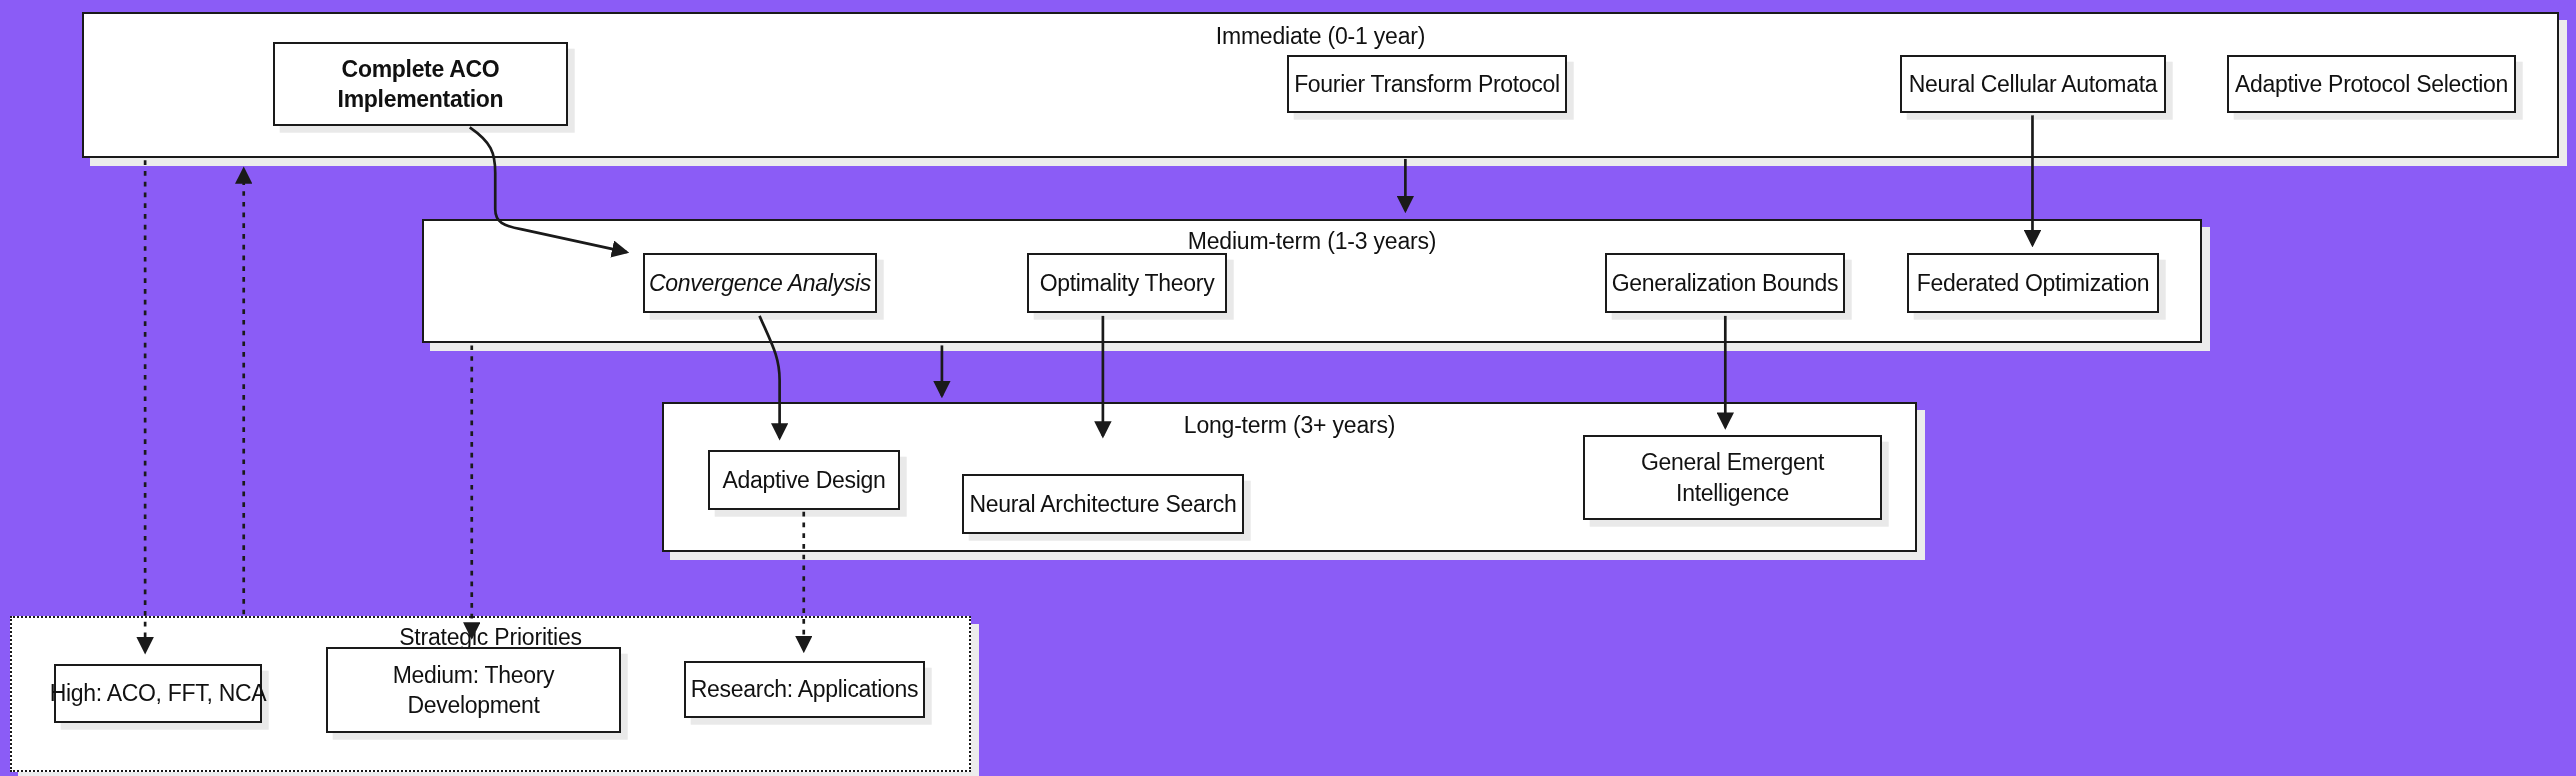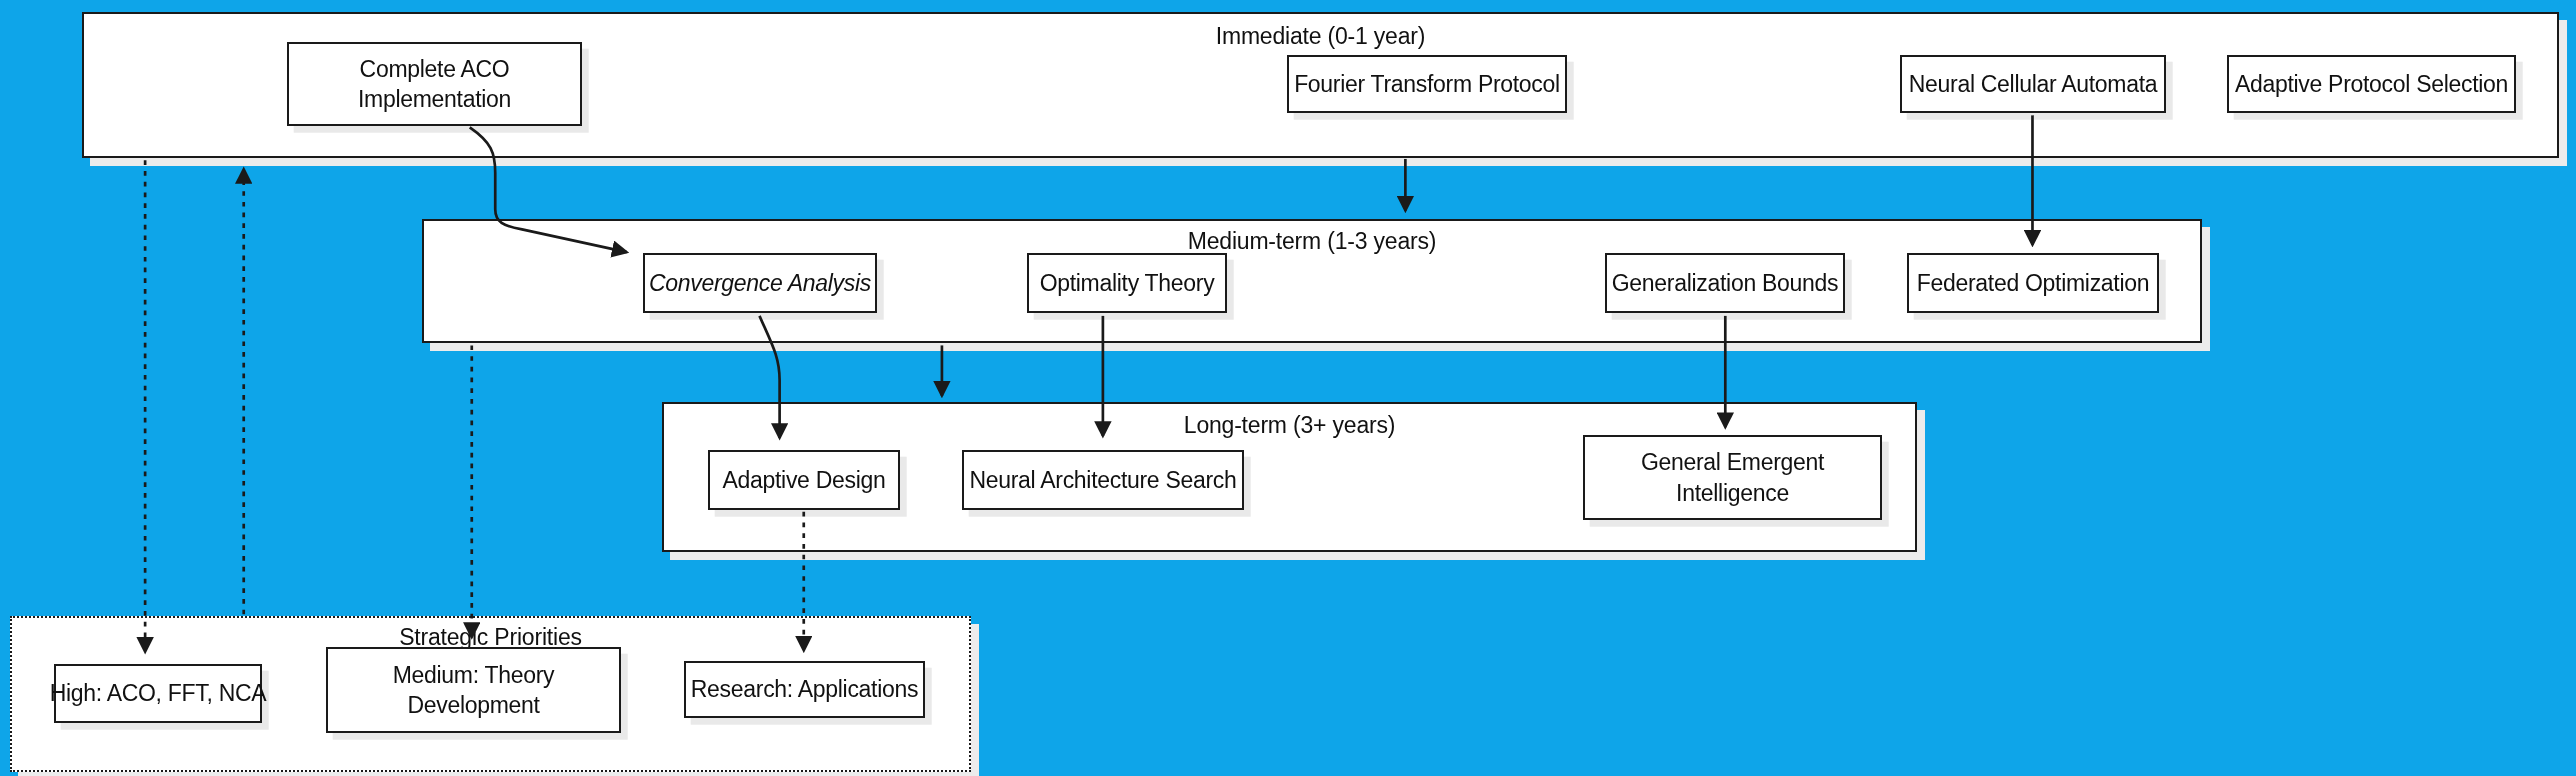--- a/index.html
+++ b/index.html
@@ -1,17 +1,17 @@
 <!DOCTYPE html>
 <html style="font-size:10.7px"><head>
 <meta charset="utf-8">
 <style>
   html,body{margin:0;padding:0;background:#ffffff;}
   .canvas{
-    position:relative;width:2576px;height:776px;background:#0ea5e9;overflow:hidden;
+    position:relative;width:2576px;height:776px;background:#8b5cf6;overflow:hidden;
     font-family:"Liberation Sans","DejaVu Sans",sans-serif;color:#111111;
   }
   .cluster{
     position:absolute;background:#ffffff;box-sizing:border-box;z-index:0;
     border:2.7px solid #1a1a1a;box-shadow:8px 8px 0 0 #ececec;
   }
   .cluster.dotted{border-style:dotted;}
   .cluster-label{
     position:absolute;z-index:1;text-align:center;font-size:23px;line-height:1.2;
     letter-spacing:-0.2px;color:#111111;white-space:nowrap;
@@ -53,21 +53,21 @@
     <path d="M1132,471 C1150,512 1162,532 1162,567 L1162,653" fill="none" stroke="#1a1a1a" stroke-width="4" marker-end="url(#arrow)"></path>
     <path d="M1644,471 L1644,650" fill="none" stroke="#1a1a1a" stroke-width="4" marker-end="url(#arrow)"></path>
     <path d="M2572,471 L2572,637" fill="none" stroke="#1a1a1a" stroke-width="4" marker-end="url(#arrow)"></path>
 
     <path d="M216,239 L216,972" fill="none" stroke="#1a1a1a" stroke-width="4" stroke-dasharray="7 9" marker-end="url(#arrow)"></path>
     <path d="M363,916 L363,252" fill="none" stroke="#1a1a1a" stroke-width="4" stroke-dasharray="7 9" marker-end="url(#arrow)"></path>
     <path d="M703,515 L703,950" fill="none" stroke="#1a1a1a" stroke-width="4" stroke-dasharray="7 9" marker-end="url(#arrow)"></path>
     <path d="M1198,763 L1198,970" fill="none" stroke="#1a1a1a" stroke-width="4" stroke-dasharray="7 9" marker-end="url(#arrow)"></path>
   </svg>
 
-  <div class="node" style="left:287px;top:42px;width:295px;height:84px;padding:0 25.5px;">
+  <div class="node" style="left:273px;top:42px;width:295px;height:84px;padding:0 25.5px;font-weight:bold;">
     <span>Complete ACO Implementation</span>
     </div>
   <div class="node single" style="left:1287px;top:55px;width:280px;height:58px;">
     <span>Fourier Transform Protocol</span>
     </div>
   <div class="node single" style="left:1900px;top:55px;width:266px;height:58px;">
     <span>Neural Cellular Automata</span>
     </div>
   <div class="node single" style="left:2227px;top:55px;width:289px;height:58px;">
     <span>Adaptive Protocol Selection</span>
@@ -82,21 +82,21 @@
   <div class="node single" style="left:1605px;top:253px;width:240px;height:60px;">
     <span>Generalization Bounds</span>
     </div>
   <div class="node single" style="left:1907px;top:253px;width:252px;height:60px;">
     <span>Federated Optimization</span>
     </div>
 
   <div class="node single" style="left:708px;top:450px;width:192px;height:60px;">
     <span>Adaptive Design</span>
     </div>
-  <div class="node single" style="left:962px;top:450px;width:282px;height:60px;">
+  <div class="node single" style="left:962px;top:474px;width:282px;height:60px;">
     <span>Neural Architecture Search</span>
     </div>
   <div class="node" style="left:1583px;top:435px;width:299px;height:85px;padding:0 39px;">
     <span>General Emergent Intelligence</span>
     </div>
 
   <div class="node single" style="left:54px;top:664px;width:208px;height:59px;">
     <span>High: ACO, FFT, NCA</span>
     </div>
   <div class="node" style="left:326px;top:647px;width:295px;height:86px;padding:0 27px;">

